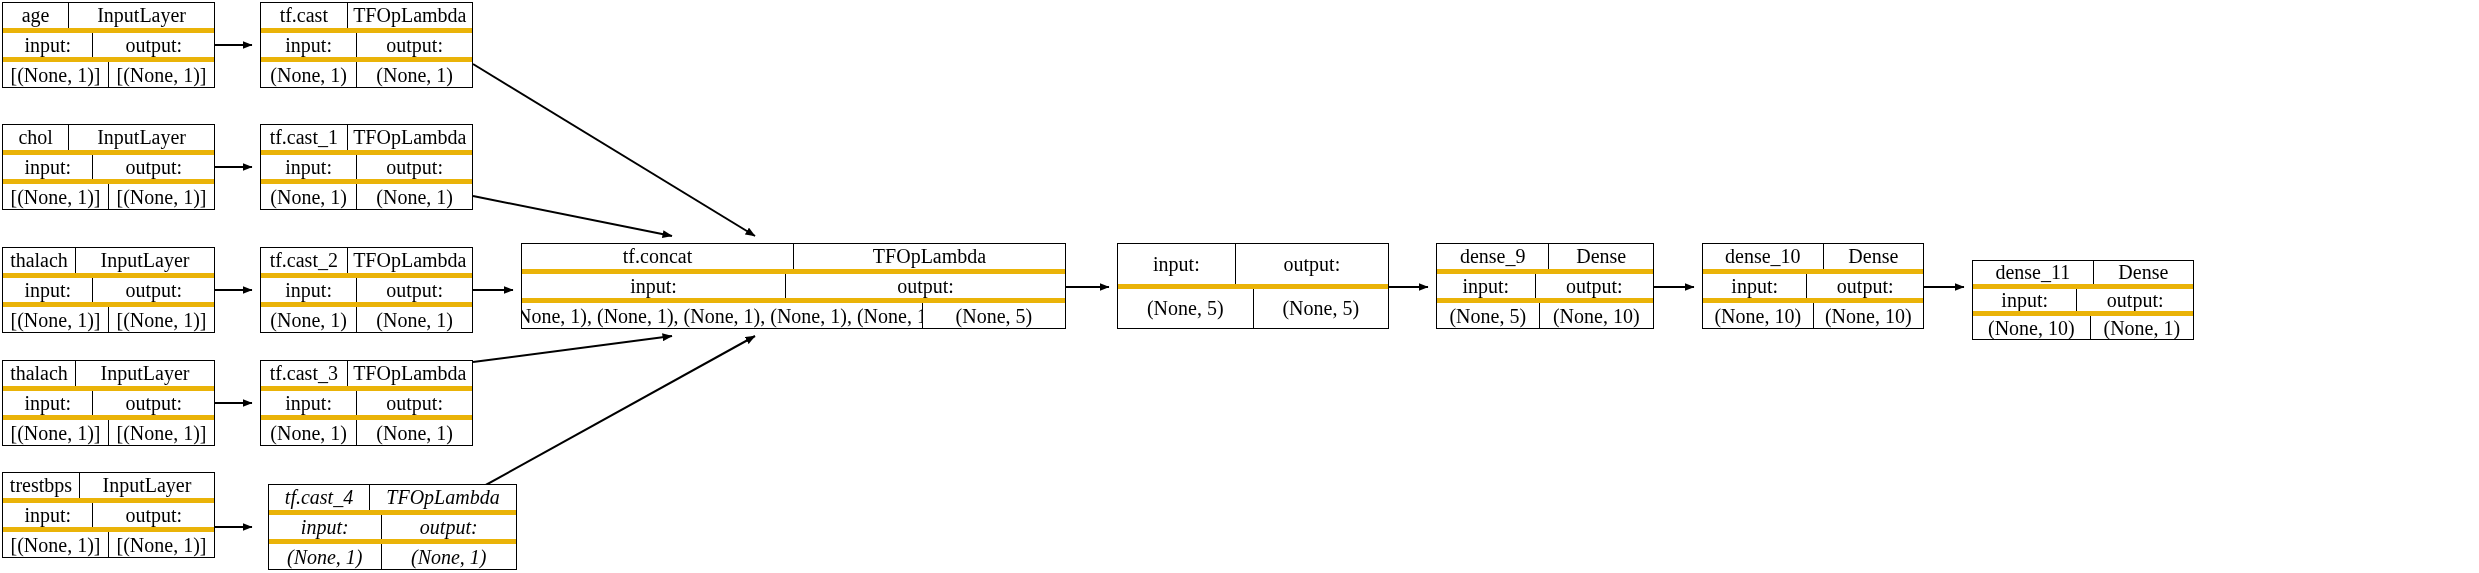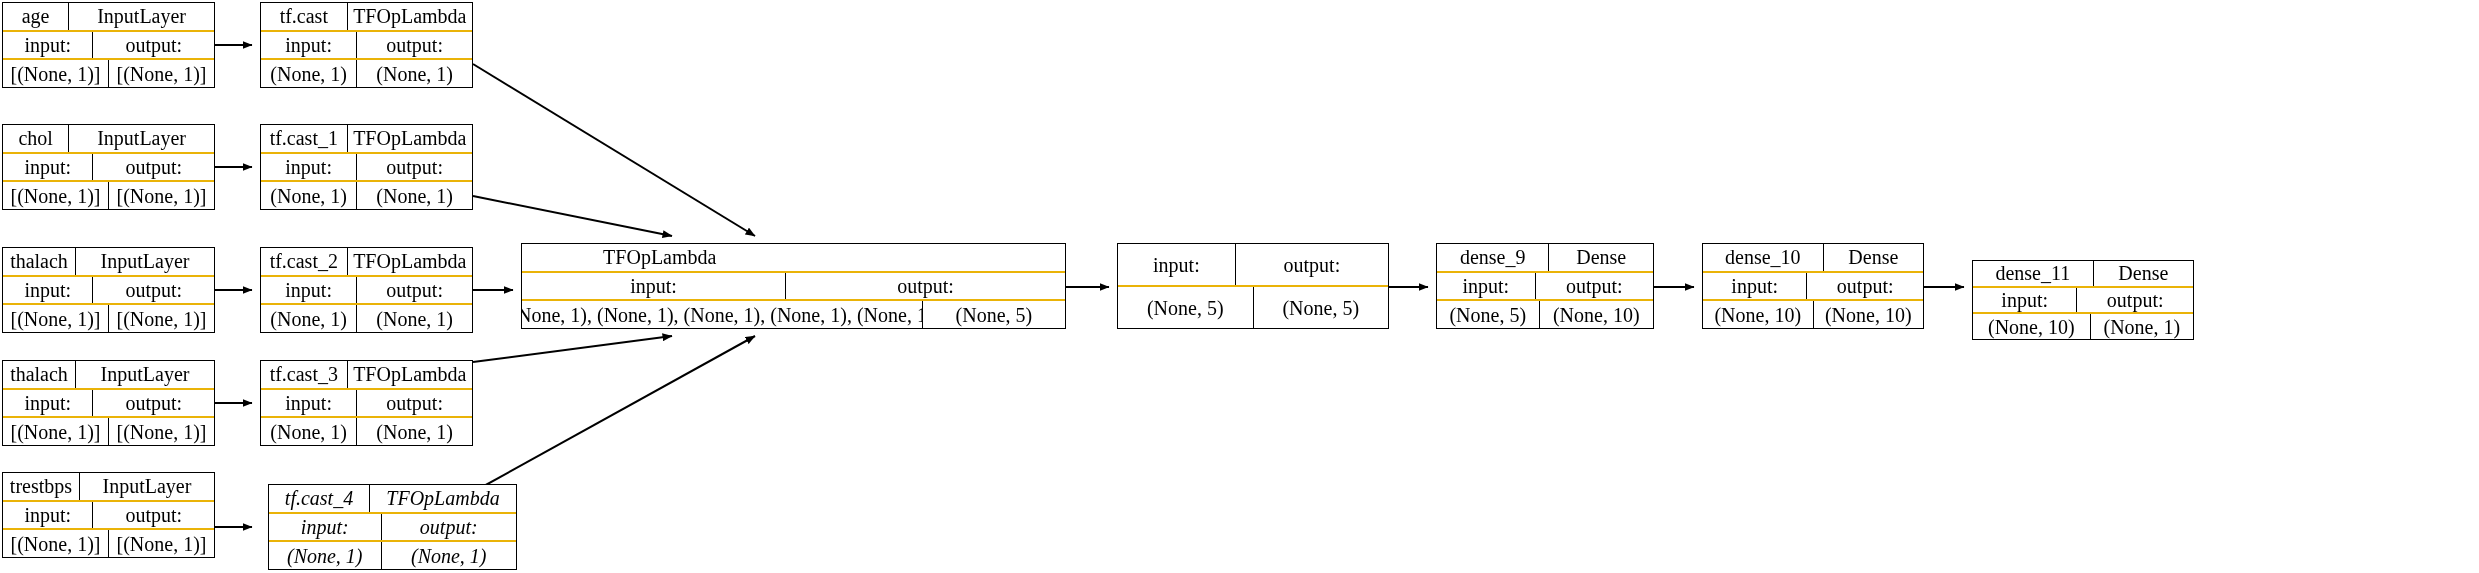--- a/index.html
+++ b/index.html
@@ -19,21 +19,21 @@
     background:#ffffff;
     display:flex;
     flex-direction:column;
     z-index:2;
   }
   .node .row{
     display:flex;
     flex-direction:row;
     flex:1 1 0;
     min-height:0;
-    border-bottom:2px solid #eab308;
+    border-bottom:5px solid #eab308;
   }
   .node .row:last-child{border-bottom:none;}
   .node .cell{
     display:flex;
     align-items:center;
     justify-content:center;
     flex:1 1 0;
     border-right:1px solid #000000;
     white-space:nowrap;
     font-size:20px;
@@ -215,20 +215,21 @@
           <div class="cell" style="flex: 0.45 1 0px;">input:</div>
           <div class="cell" style="flex: 0.55 1 0px;">output:</div>
         </div>
         <div class="row">
           <div class="cell" style="flex: 0.45 1 0px;">(None, 1)</div>
           <div class="cell" style="flex: 0.55 1 0px;">(None, 1)</div>
         </div>
       </div>
       <div class="node" style="left: 521px; top: 243px; width: 545px; height: 86px;">
         <div class="row">
+          <div class="cell" style="flex: 0.5 1 0px;">tf.concat</div>
           <div class="cell" style="flex: 0.5 1 0px;">TFOpLambda</div>
         </div>
         <div class="row">
           <div class="cell" style="flex: 0.485 1 0px;">input:</div>
           <div class="cell" style="flex: 0.515 1 0px;">output:</div>
         </div>
         <div class="row">
           <div class="cell" style="flex: 0.745 1 0px;">[(None, 1), (None, 1), (None, 1), (None, 1), (None, 1)]</div>
           <div class="cell" style="flex: 0.255 1 0px;">(None, 5)</div>
         </div>

